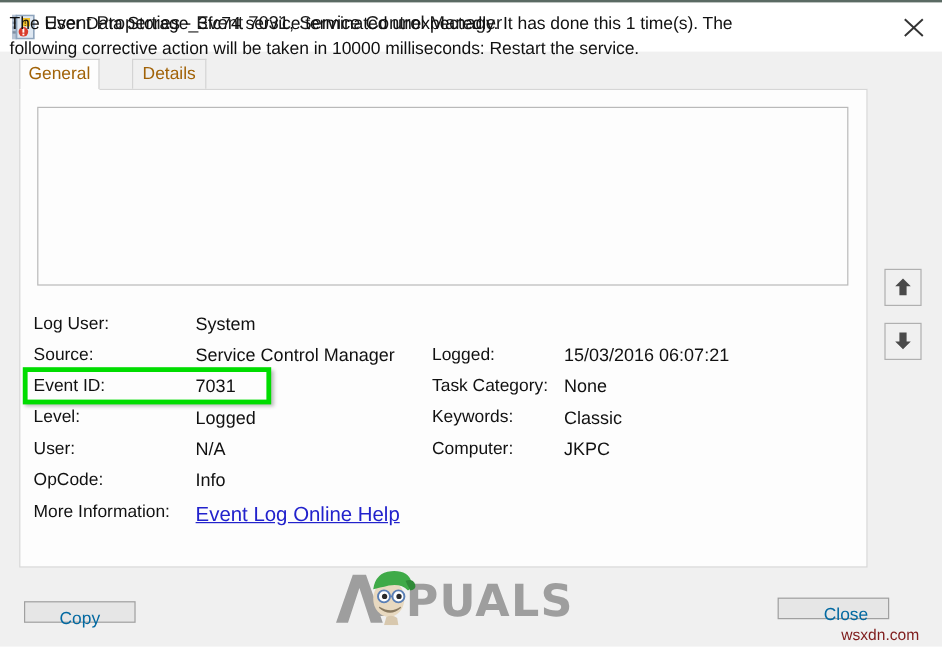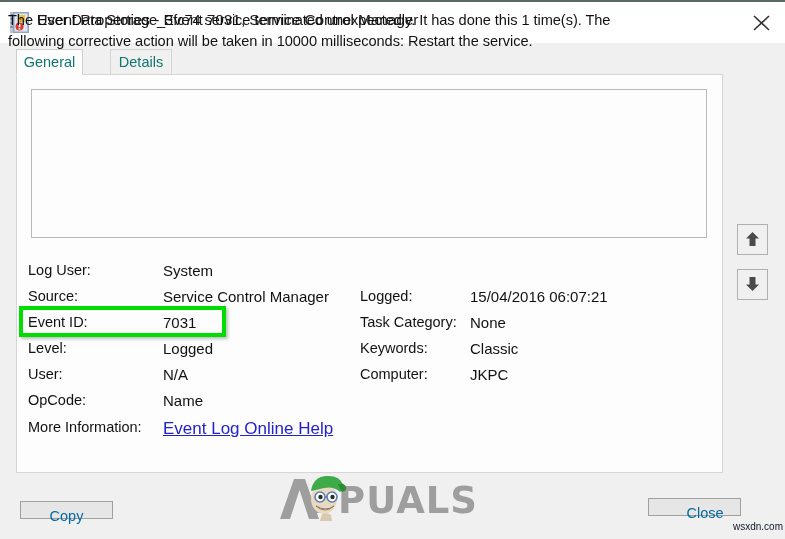--- a/index.html
+++ b/index.html
@@ -54,21 +54,21 @@
     position: absolute;
     left: 16px; top: 49px;
     width: 707px; height: 26px;
   }
   .tab {
     position: absolute;
     top: 0;
     height: 26px;
     box-sizing: border-box;
     font-size: 14.5px;
-    color: #0f766e;
+    color: #a16207;
     text-align: center;
     line-height: 24px;
     background: #f0f0f0;
     border: 1px solid #d4d4d4;
     border-bottom: none;
   }
   .tab.active {
     background: #fdfdfd;
     border: 1px solid #cfcfcf;
     border-bottom: 1px solid #fdfdfd;
@@ -187,24 +187,23 @@
     left: 32px; top: 6px;
     font-size: 37px;
     font-weight: bold;
     letter-spacing: 1px;
     color: #9e9e9e;
     font-family: "DejaVu Sans", sans-serif;
   }
   #wsxdn-mark {
     position: absolute;
     left: 701px; top: 521px;
-    font-size: 10px;
-    color: #0f172a;
+    font-size: 13px;
+    color: #7f1d1d;
     pointer-events: none;
-    margin-left: 32px;
   }
 </style>
 </head>
 <body>
 
 <div id="window">
 
   <div id="titlebar">
     <span id="title-icon">
       <svg width="19" height="21" viewBox="0 0 19 21">
@@ -250,27 +249,27 @@
   <span class="field-label col-left-label" style="top:314px;">Event ID:</span>
   <span class="field-value col-left-value" style="top:314px;">7031</span>
 
   <span class="field-label col-left-label" style="top:340px;">Level:</span>
   <span class="field-value col-left-value" style="top:340px;">Logged</span>
 
   <span class="field-label col-left-label" style="top:366px;">User:</span>
   <span class="field-value col-left-value" style="top:366px;">N/A</span>
 
   <span class="field-label col-left-label" style="top:392px;">OpCode:</span>
-  <span class="field-value col-left-value" style="top:392px;">Name</span>
+  <span class="field-value col-left-value" style="top:392px;">Info</span>
 
   <span class="field-label col-left-label" style="top:419px;">More Information:</span>
   <a id="link-more" style="top:419px;">Event Log Online Help</a>
 
   <span class="field-label col-right-label" style="top:288px;">Logged:</span>
-  <span class="field-value col-right-value" style="top:288px;">15/04/2016 06:07:21</span>
+  <span class="field-value col-right-value" style="top:288px;">15/03/2016 06:07:21</span>
 
   <span class="field-label col-right-label" style="top:314px;">Task Category:</span>
   <span class="field-value col-right-value" style="top:314px;">None</span>
 
   <span class="field-label col-right-label" style="top:340px;">Keywords:</span>
   <span class="field-value col-right-value" style="top:340px;">Classic</span>
 
   <span class="field-label col-right-label" style="top:366px;">Computer:</span>
   <span class="field-value col-right-value" style="top:366px;text-align:center;">JKPC</span>
 

